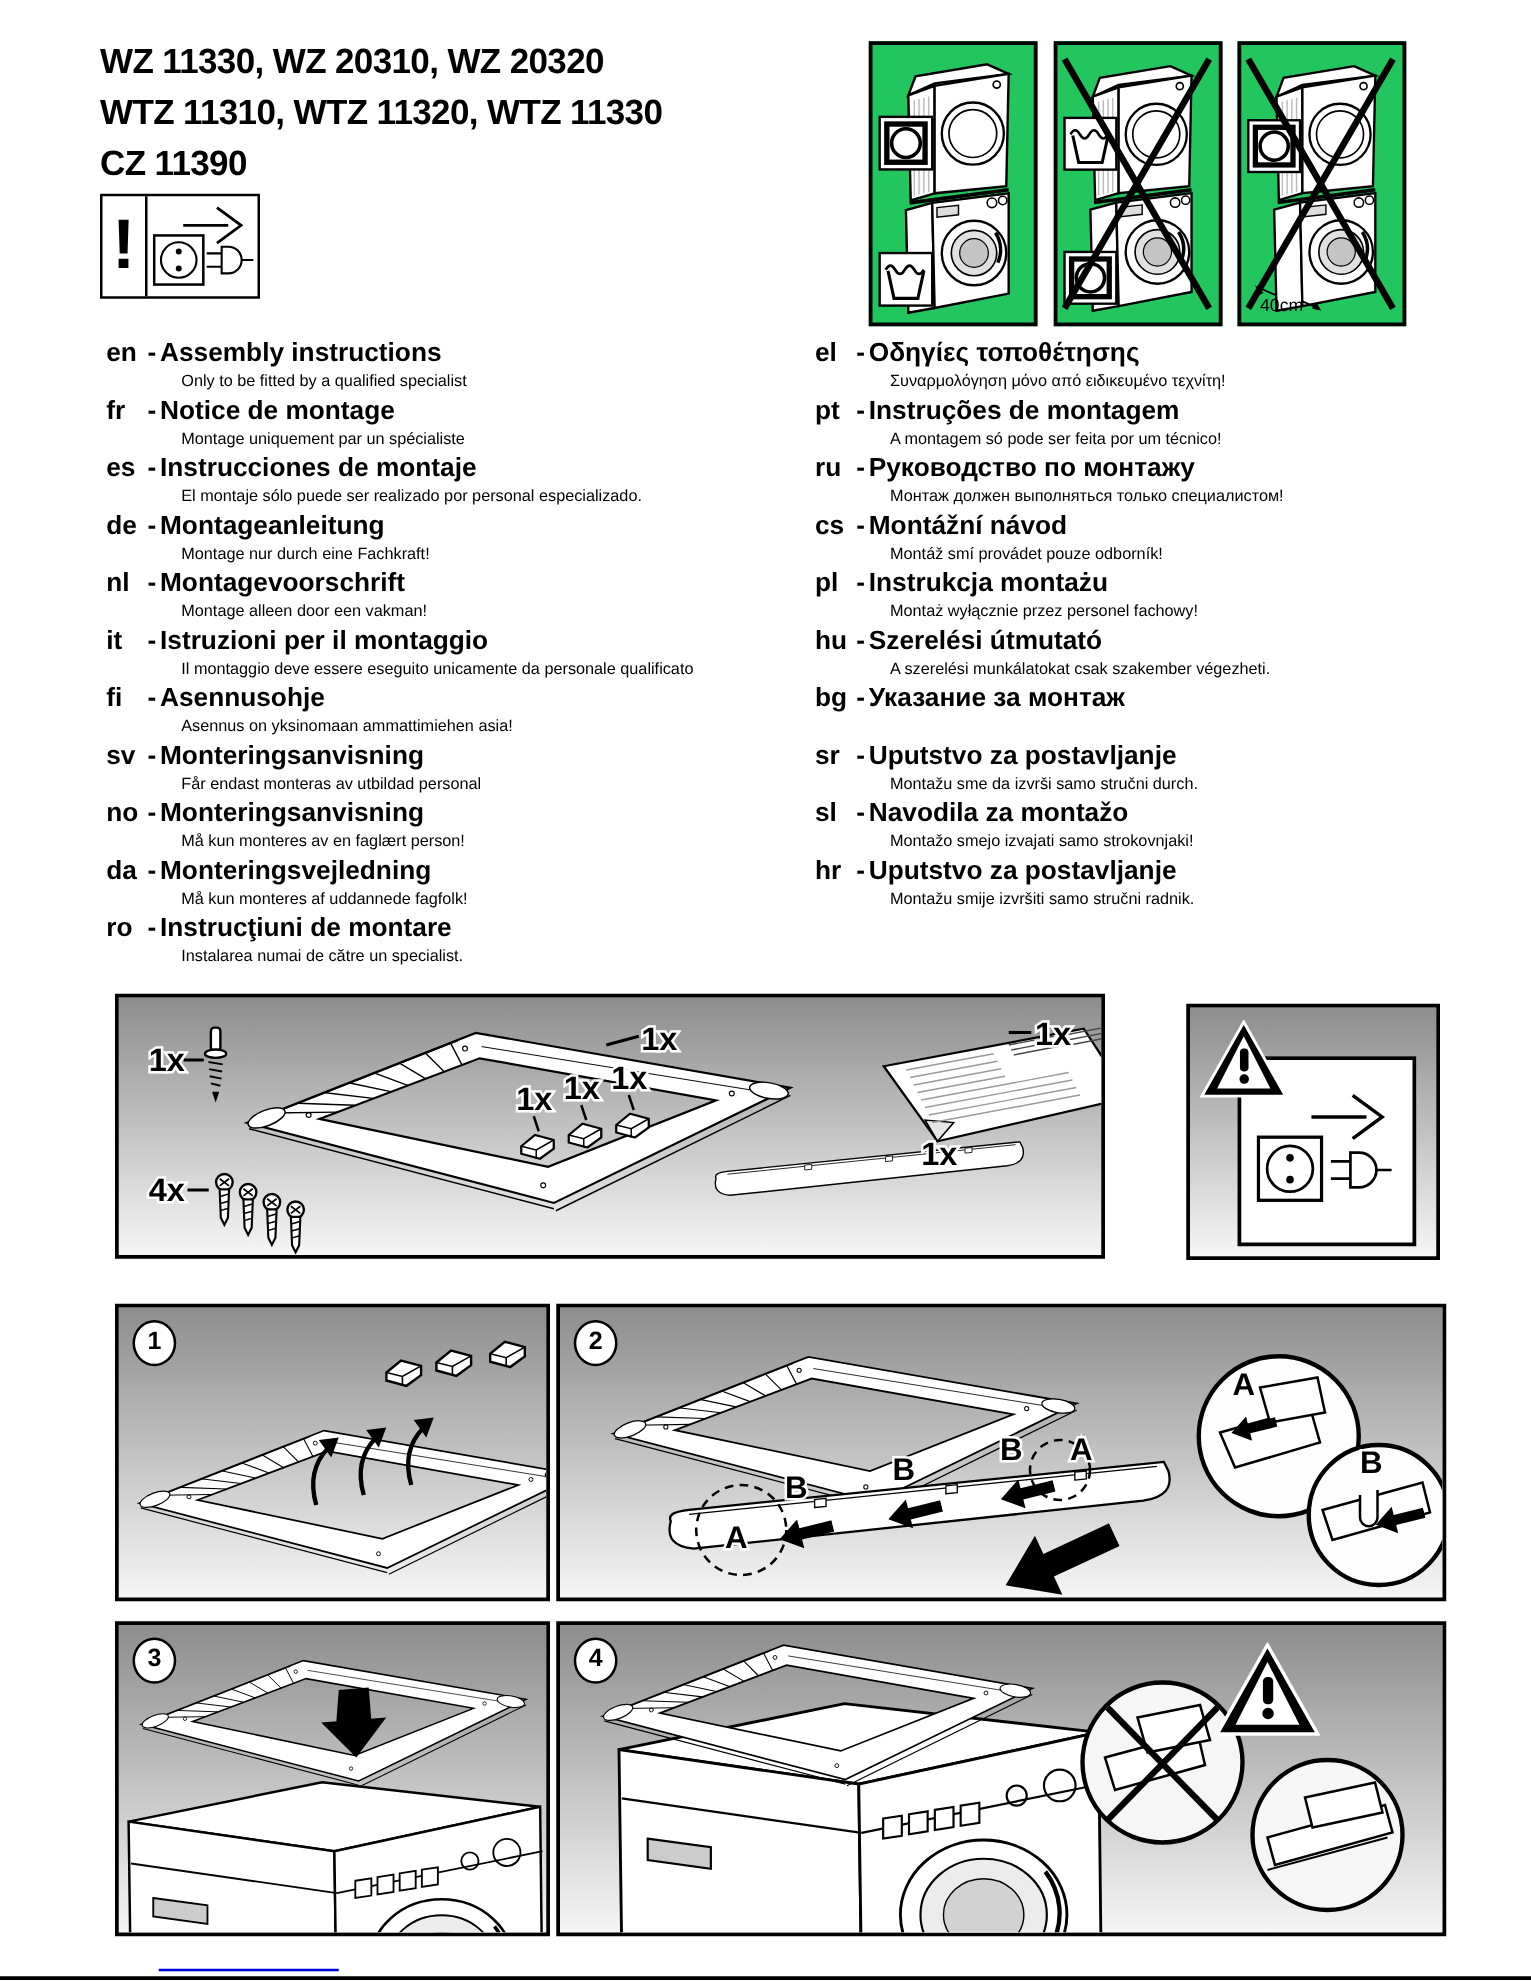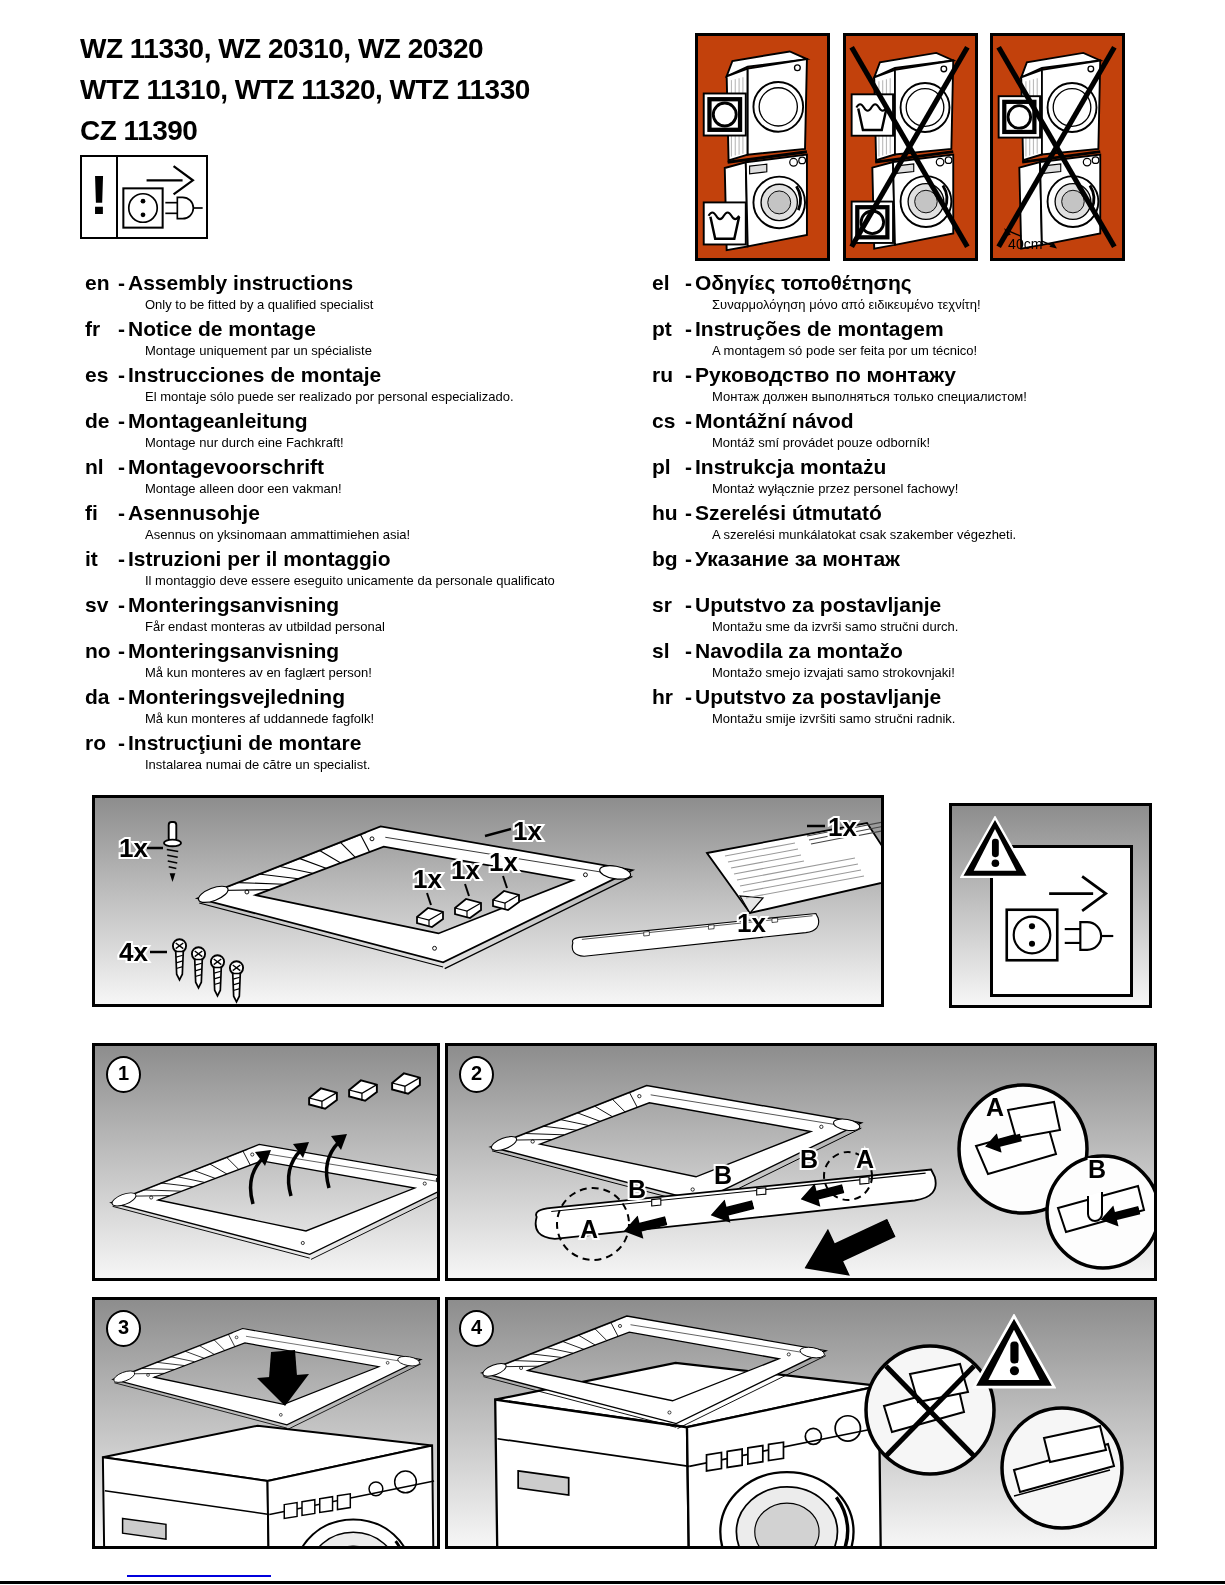--- a/index.html
+++ b/index.html
@@ -4,21 +4,21 @@
 <style>
   html,body{margin:0;padding:0;background:#fff;}
   body{width:1225px;height:1585px;position:relative;font-family:"Liberation Sans",sans-serif;color:#000;overflow:hidden;}
   .abs{position:absolute;}
   
   #title{left:80px;top:28px;font-size:28px;font-weight:bold;line-height:41px;letter-spacing:-0.5px;}
   
   #plugbox{left:80px;top:155px;width:124px;height:80px;border:2.5px solid #000;display:flex;}
   #plugbox .bang{width:34px;text-align:center;font-weight:bold;font-size:56px;line-height:76px;border-right:2px solid #000;}
   
-  .stackbox{width:129px;height:222px;border:3px solid #000;background:#c2410c;}
+  .stackbox{width:129px;height:222px;border:3px solid #000;background:#22c55e;}
   
   .langcol{width:560px;}
   .lang{height:46px;}
   .lang .head{font-size:21px;font-weight:bold;line-height:25px;white-space:nowrap;}
   .lang .code{display:inline-block;width:33px;}
   .lang .dash{display:inline-block;width:10px;}
   .lang .sub{font-size:13px;line-height:20px;margin-left:60px;white-space:nowrap;}
   
   .gbox{border:3px solid #000;background:linear-gradient(#8d8d8d,#f6f6f6);margin-left:12px;}
   #partsbox{left:80px;top:795px;width:786px;height:206px;}
@@ -250,26 +250,26 @@
     </div>
   <div class="lang">
       <div class="head"><span class="code">de</span><span class="dash">-</span><span>Montageanleitung</span></div>
       <div class="sub">Montage nur durch eine Fachkraft!</div>
     </div>
   <div class="lang">
       <div class="head"><span class="code">nl</span><span class="dash">-</span><span>Montagevoorschrift</span></div>
       <div class="sub">Montage alleen door een vakman!</div>
     </div>
   <div class="lang">
+      <div class="head"><span class="code">it</span><span class="dash">-</span><span>Istruzioni per il montaggio</span></div>
+      <div class="sub">Il montaggio deve essere eseguito unicamente da personale qualificato</div>
+    </div>
+  <div class="lang">
       <div class="head"><span class="code">fi</span><span class="dash">-</span><span>Asennusohje</span></div>
       <div class="sub">Asennus on yksinomaan ammattimiehen asia!</div>
-    </div>
-  <div class="lang">
-      <div class="head"><span class="code">it</span><span class="dash">-</span><span>Istruzioni per il montaggio</span></div>
-      <div class="sub">Il montaggio deve essere eseguito unicamente da personale qualificato</div>
     </div>
   <div class="lang">
       <div class="head"><span class="code">sv</span><span class="dash">-</span><span>Monteringsanvisning</span></div>
       <div class="sub">Får endast monteras av utbildad personal</div>
     </div>
   <div class="lang">
       <div class="head"><span class="code">no</span><span class="dash">-</span><span>Monteringsanvisning</span></div>
       <div class="sub">Må kun monteres av en faglært person!</div>
     </div>
   <div class="lang">

